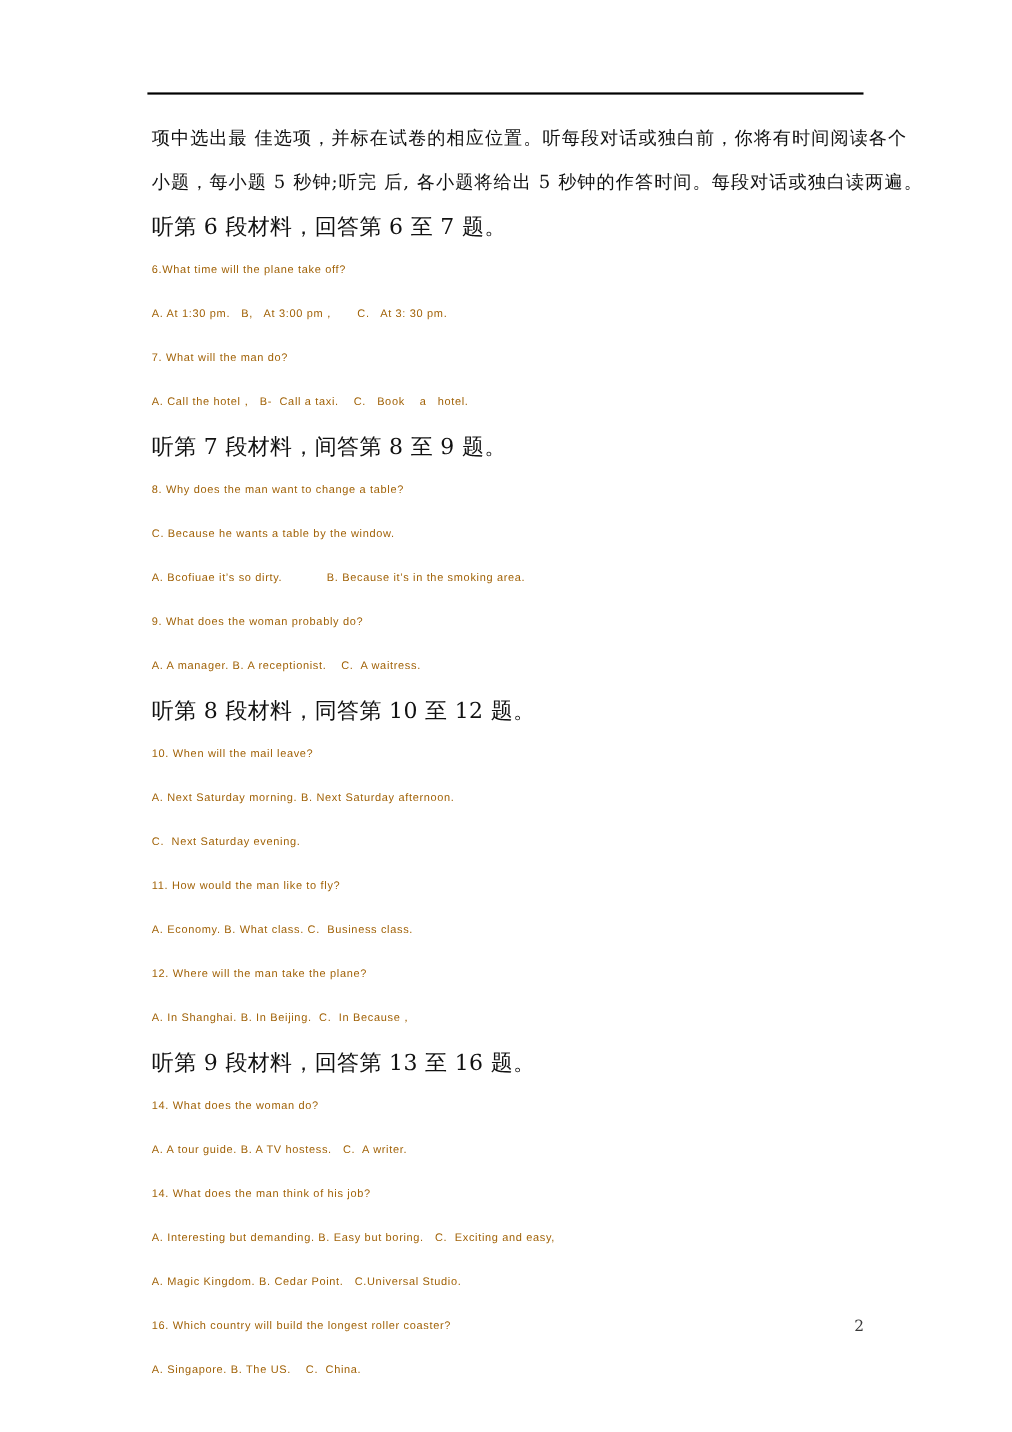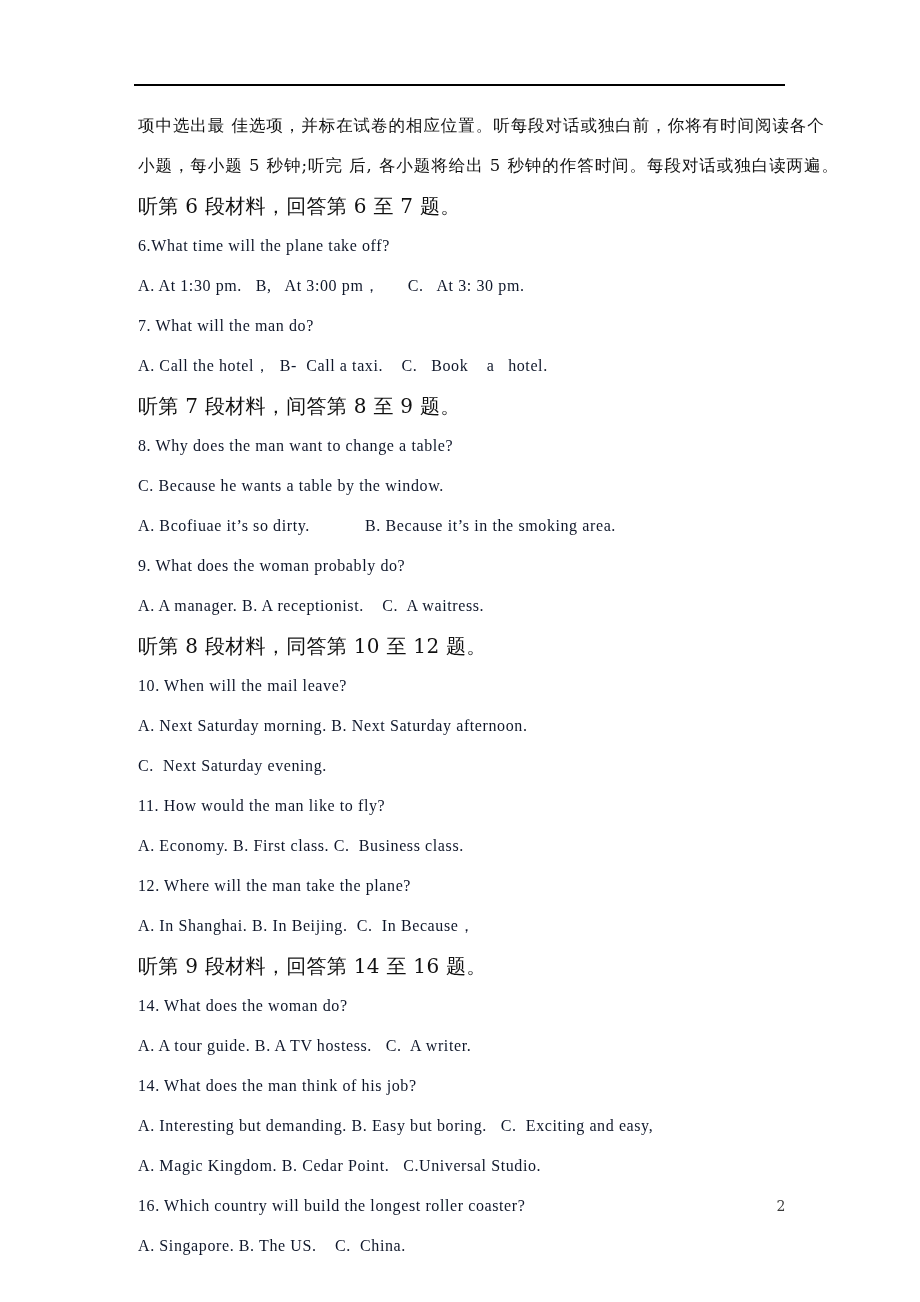--- a/index.html
+++ b/index.html
@@ -63,24 +63,24 @@
   .cn-just {
     font-family: "DejaVu Serif", "Liberation Serif", serif;
     font-size: 16.5px;
     color: #111111;
     white-space: pre;
     letter-spacing: 0.95px;
   }
 
   
   .en {
-    font-family: Liberation Serif, serif;
-    font-size: 16px;
+    font-family: Liberation Sans, sans-serif;
+    font-size: 10px;
     letter-spacing: 0.6px;
-    color: #0f172a;
+    color: #a16207;
   }
 
   
   .page-number {
     position: absolute;
     left: 766px;
     top: 1198px;
     width: 30px;
     text-align: center;
     font-family: "DejaVu Serif", "Liberation Serif", serif;
@@ -107,24 +107,24 @@
       <div class="line en">8. Why does the man want to change a table?</div>
       <div class="line en">C. Because he wants a table by the window.</div>
       <div class="line en">A. Bcofiuae it’s so dirty.            B. Because it’s in the smoking area.</div>
       <div class="line en">9. What does the woman probably do?</div>
       <div class="line en">A. A manager. B. A receptionist.    C.  A waitress.</div>
       <div class="line cn">听第 8 段材料，同答第 10 至 12 题。</div>
       <div class="line en">10. When will the mail leave?</div>
       <div class="line en">A. Next Saturday morning. B. Next Saturday afternoon.</div>
       <div class="line en">C.  Next Saturday evening.</div>
       <div class="line en">11. How would the man like to fly?</div>
-      <div class="line en">A. Economy. B. First class. C.  Business class.</div>
+      <div class="line en">A. Economy. B. What class. C.  Business class.</div>
       <div class="line en">12. Where will the man take the plane?</div>
       <div class="line en">A. In Shanghai. B. In Beijing.  C.  In Because，</div>
-      <div class="line cn">听第 9 段材料，回答第 14 至 16 题。</div>
+      <div class="line cn">听第 9 段材料，回答第 13 至 16 题。</div>
       <div class="line en">14. What does the woman do?</div>
       <div class="line en">A. A tour guide. B. A TV hostess.   C.  A writer.</div>
       <div class="line en">14. What does the man think of his job?</div>
       <div class="line en">A. Interesting but demanding. B. Easy but boring.   C.  Exciting and easy,</div>
       <div class="line en">A. Magic Kingdom. B. Cedar Point.   C.Universal Studio.</div>
       <div class="line en">16. Which country will build the longest roller coaster?</div>
       <div class="line en">A. Singapore. B. The US.    C.  China.</div>
     </div>
 
   <div class="page-number">2</div>

